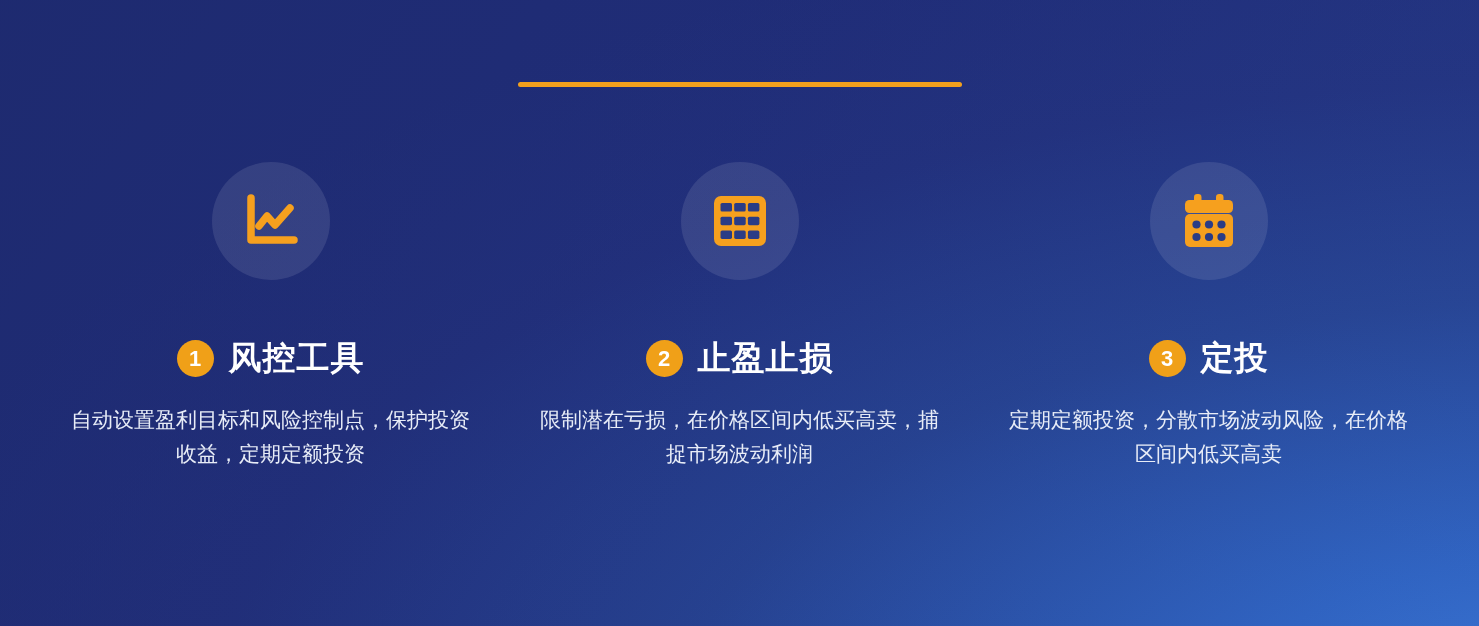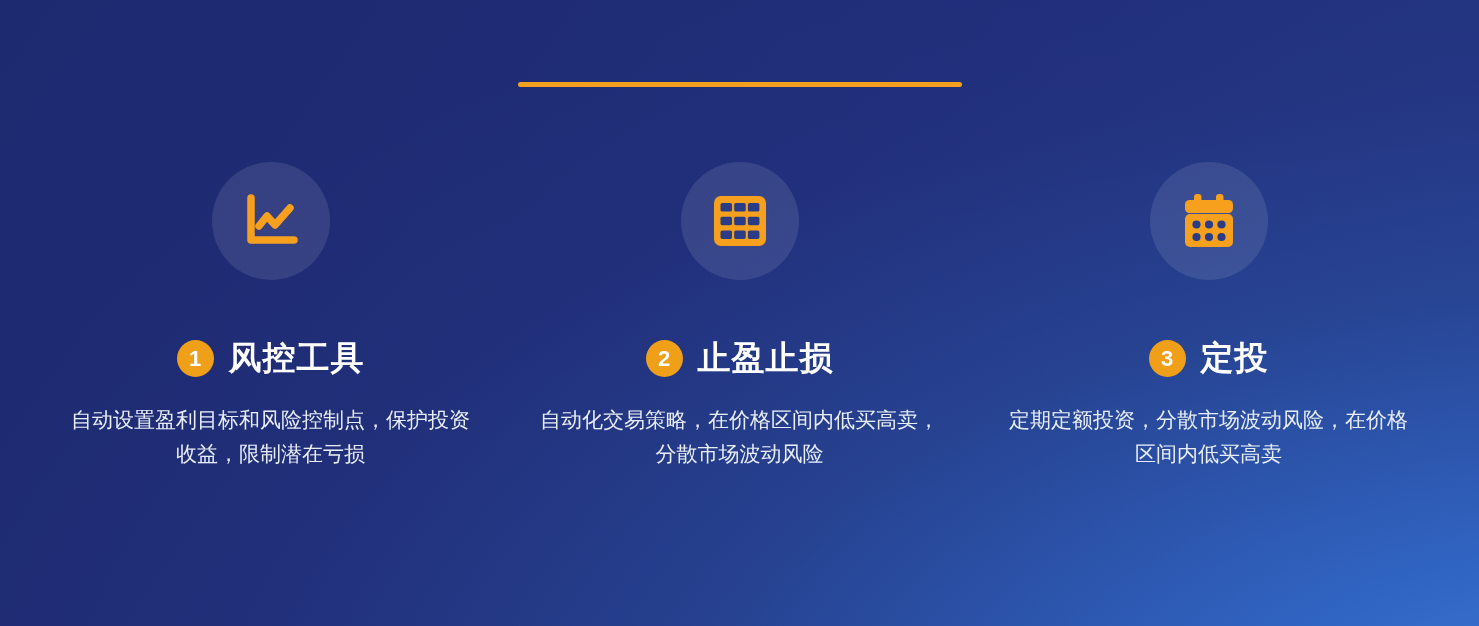--- a/index.html
+++ b/index.html
@@ -130,21 +130,21 @@
           <svg width="58" height="58" viewBox="0 0 58 58" aria-hidden="true">
             <path d="M9 6 L9 48 L52 48" fill="none" stroke="#f6a01e" stroke-width="7.5" stroke-linecap="round" stroke-linejoin="round"></path>
             <path d="M17 34 L25 24 L33 33 L48 16" fill="none" stroke="#f6a01e" stroke-width="7.5" stroke-linecap="round" stroke-linejoin="round"></path>
           </svg>
         </span>
       </div>
       <div class="card-heading">
         <span class="badge">1</span>
         <span class="card-title">风控工具</span>
       </div>
-      <div class="card-desc">自动设置盈利目标和风险控制点，保护投资收益，限制潜在亏损</div>
+      <div class="card-desc">自动设置盈利目标和风险控制点，保护投资收益，定期定额投资</div>
     </div>
 
     <div class="col">
       <div class="icon-circle">
         <span>
           <svg width="56" height="54" viewBox="0 0 56 54" aria-hidden="true">
             <rect x="2" y="2" width="52" height="50" rx="7" fill="#f6a01e"></rect>
             <rect x="8.5" y="9" width="11.5" height="8.5" rx="1.6" fill="#2a3c86"></rect>
             <rect x="22.2" y="9" width="11.5" height="8.5" rx="1.6" fill="#2a3c86"></rect>
             <rect x="35.9" y="9" width="11.5" height="8.5" rx="1.6" fill="#2a3c86"></rect>
@@ -154,21 +154,21 @@
             <rect x="8.5" y="36.4" width="11.5" height="8.5" rx="1.6" fill="#2a3c86"></rect>
             <rect x="22.2" y="36.4" width="11.5" height="8.5" rx="1.6" fill="#2a3c86"></rect>
             <rect x="35.9" y="36.4" width="11.5" height="8.5" rx="1.6" fill="#2a3c86"></rect>
           </svg>
         </span>
       </div>
       <div class="card-heading">
         <span class="badge">2</span>
         <span class="card-title">止盈止损</span>
       </div>
-      <div class="card-desc">自动化交易策略，在价格区间内低买高卖，分散市场波动风险</div>
+      <div class="card-desc">限制潜在亏损，在价格区间内低买高卖，捕捉市场波动利润</div>
     </div>
 
     <div class="col">
       <div class="icon-circle">
         <span>
           <svg width="56" height="58" viewBox="0 0 56 58" aria-hidden="true">
             <rect x="13" y="2" width="7.5" height="12" rx="3.2" fill="#f6a01e"></rect>
             <rect x="35" y="2" width="7.5" height="12" rx="3.2" fill="#f6a01e"></rect>
             <rect x="4" y="8" width="48" height="13" rx="4.5" fill="#f6a01e"></rect>
             <rect x="4" y="22" width="48" height="33" rx="5" fill="#f6a01e"></rect>

